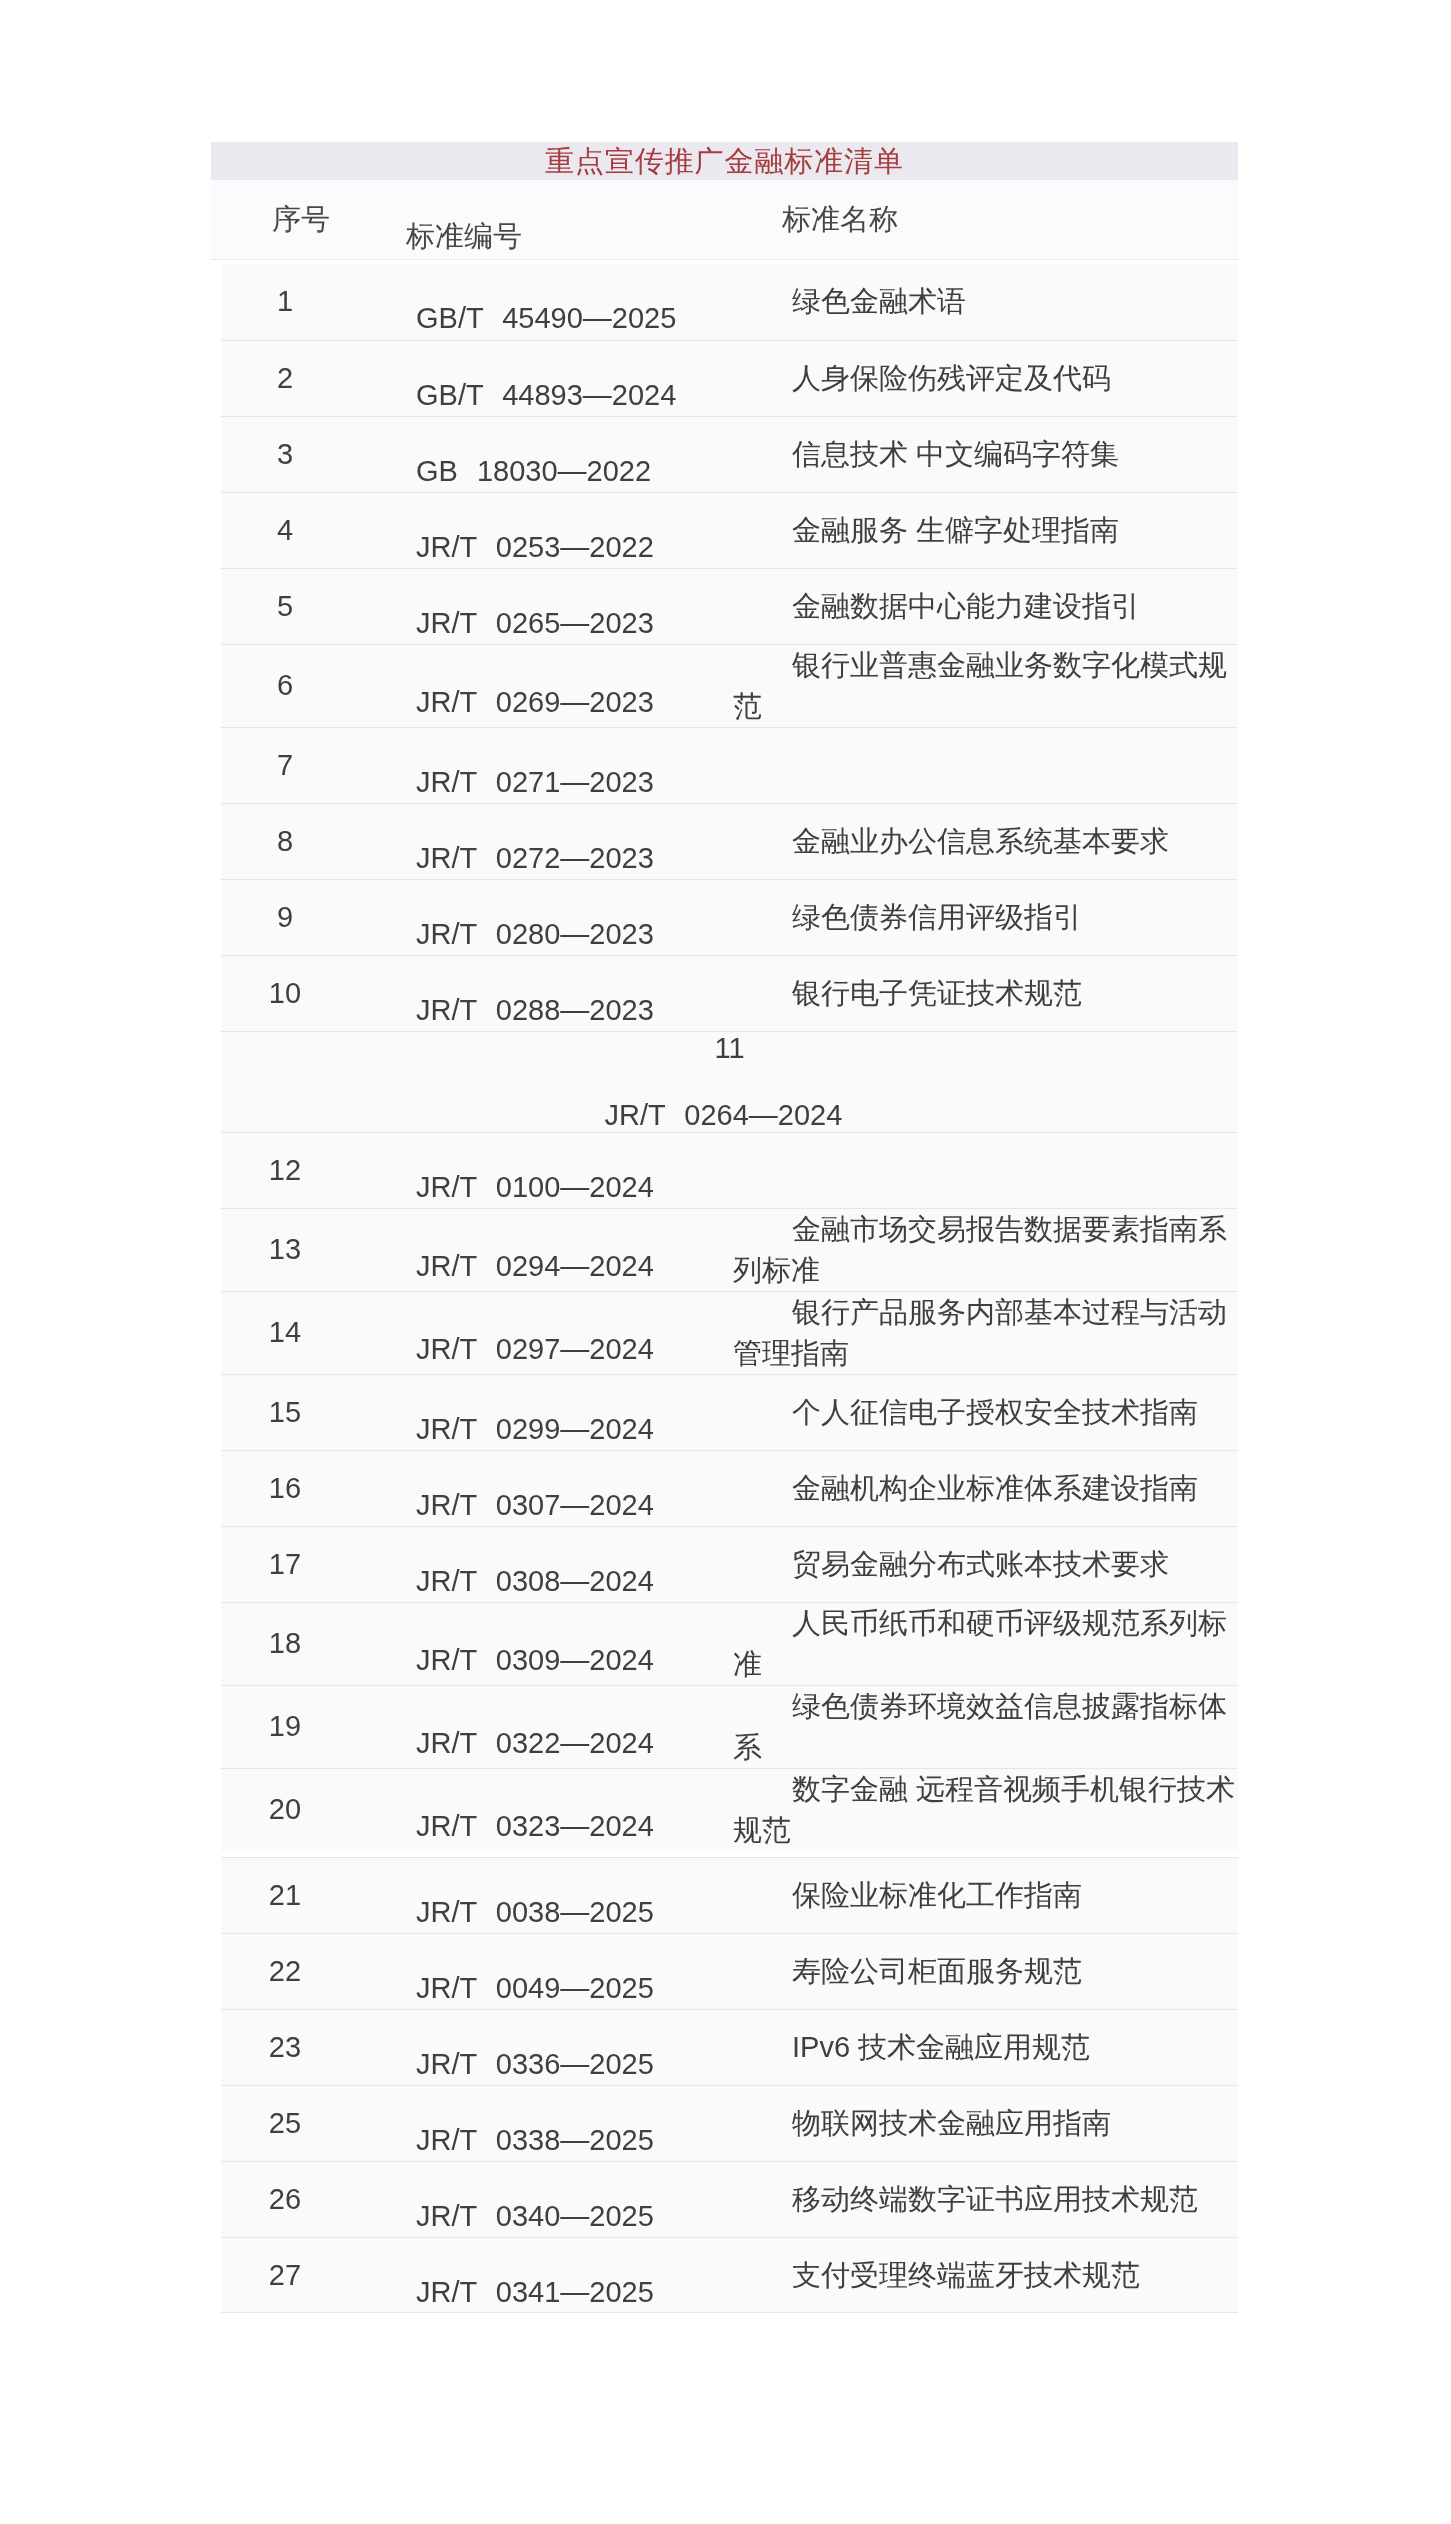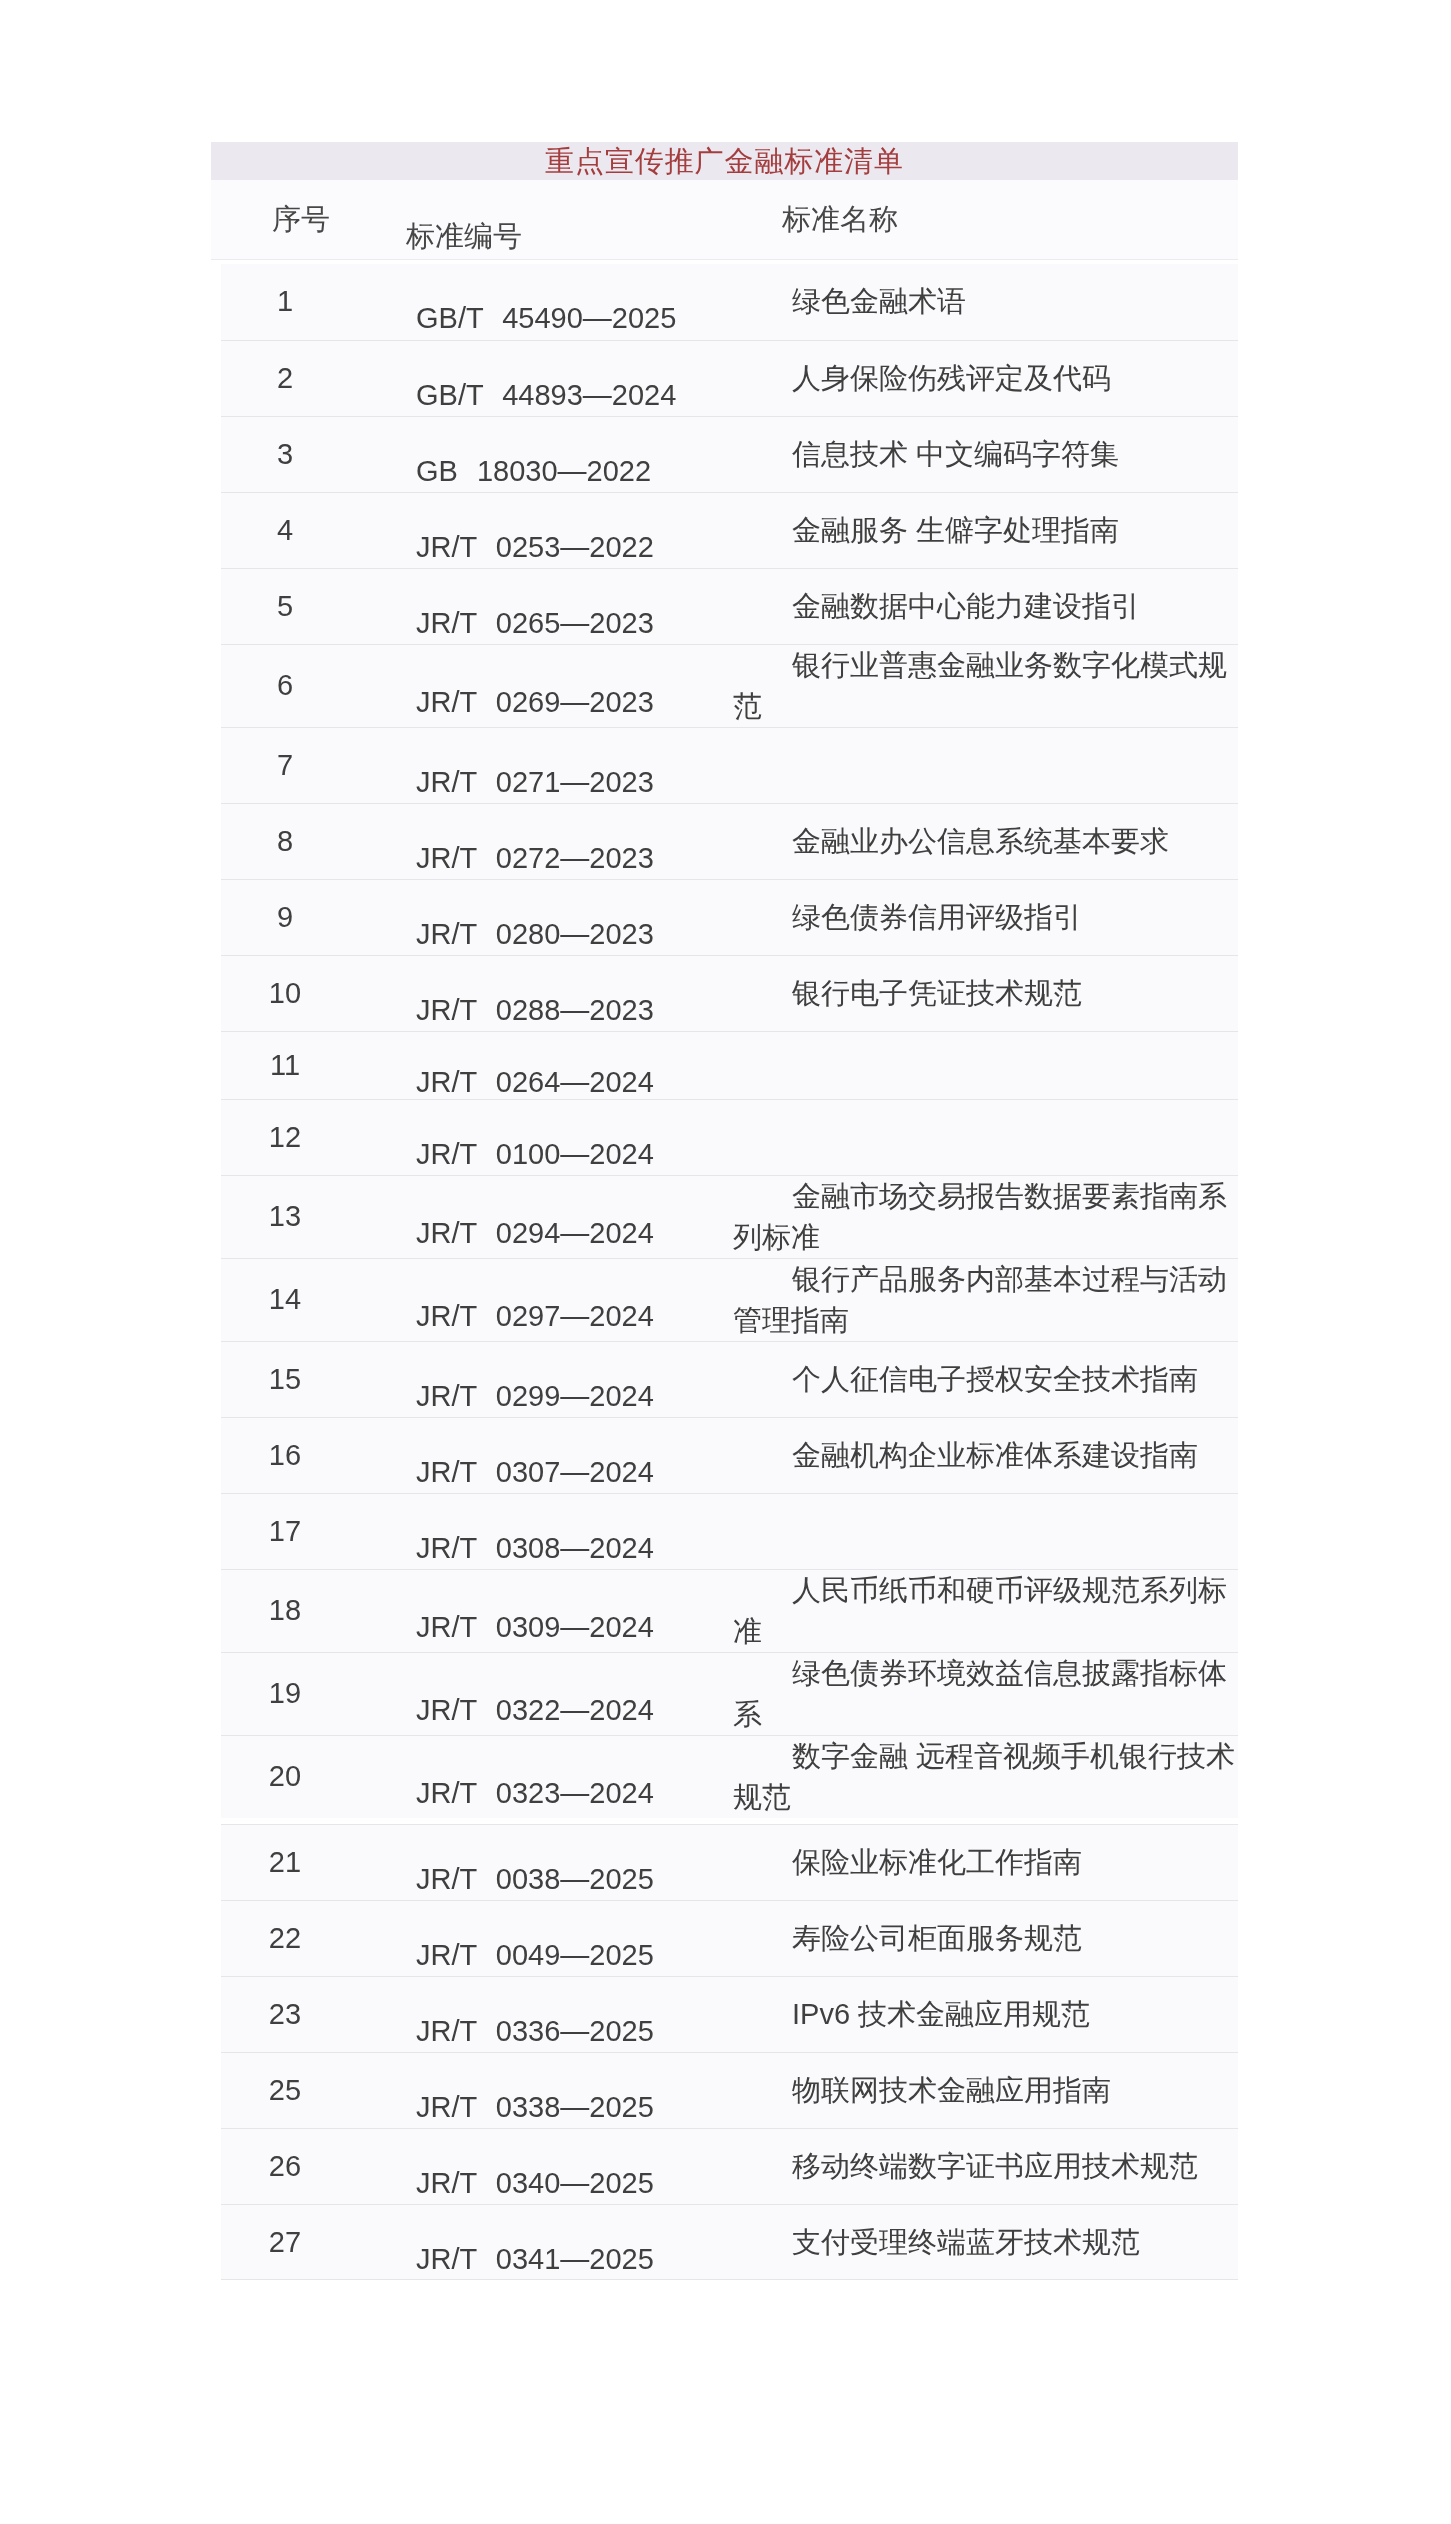--- a/index.html
+++ b/index.html
@@ -47,21 +47,21 @@
   .row.header {
     background:var(--header-bg);
     min-height:80px;
     border-bottom:1.8px solid #eceaee;
     margin-bottom:3.7px;
     color:var(--header-text);
   }
   .rows .row { margin-left:10px; }
   .rows .row + .row { border-top:1.8px solid var(--sep); }
   .rows .row:last-child { border-bottom:1.8px solid var(--sep); }
-  .row.compact { min-height:44px; }
+  .row.compact { min-height:44px;flex-direction:column; }
   .row.gap-before { margin-top:6.4px; }
   .cell { flex:0 0 auto; }
   .c-index {
     width:128px;
     text-align:center;
   }
   .header .c-index {
     text-align:left;
     padding-left:61px;
   }
@@ -171,20 +171,21 @@
     <div class="cell c-name">个人征信电子授权安全技术指南</div>
   </div>
         <div class="row">
     <div class="cell c-index">16</div>
     <div class="cell c-code">JR/T 0307—2024</div>
     <div class="cell c-name">金融机构企业标准体系建设指南</div>
   </div>
         <div class="row">
     <div class="cell c-index">17</div>
     <div class="cell c-code">JR/T 0308—2024</div>
+    <div class="cell c-name">贸易金融分布式账本技术要求</div>
   </div>
         <div class="row">
     <div class="cell c-index">18</div>
     <div class="cell c-code">JR/T 0309—2024</div>
     <div class="cell c-name">人民币纸币和硬币评级规范系列标准</div>
   </div>
         <div class="row">
     <div class="cell c-index">19</div>
     <div class="cell c-code">JR/T 0322—2024</div>
     <div class="cell c-name">绿色债券环境效益信息披露指标体系</div>

